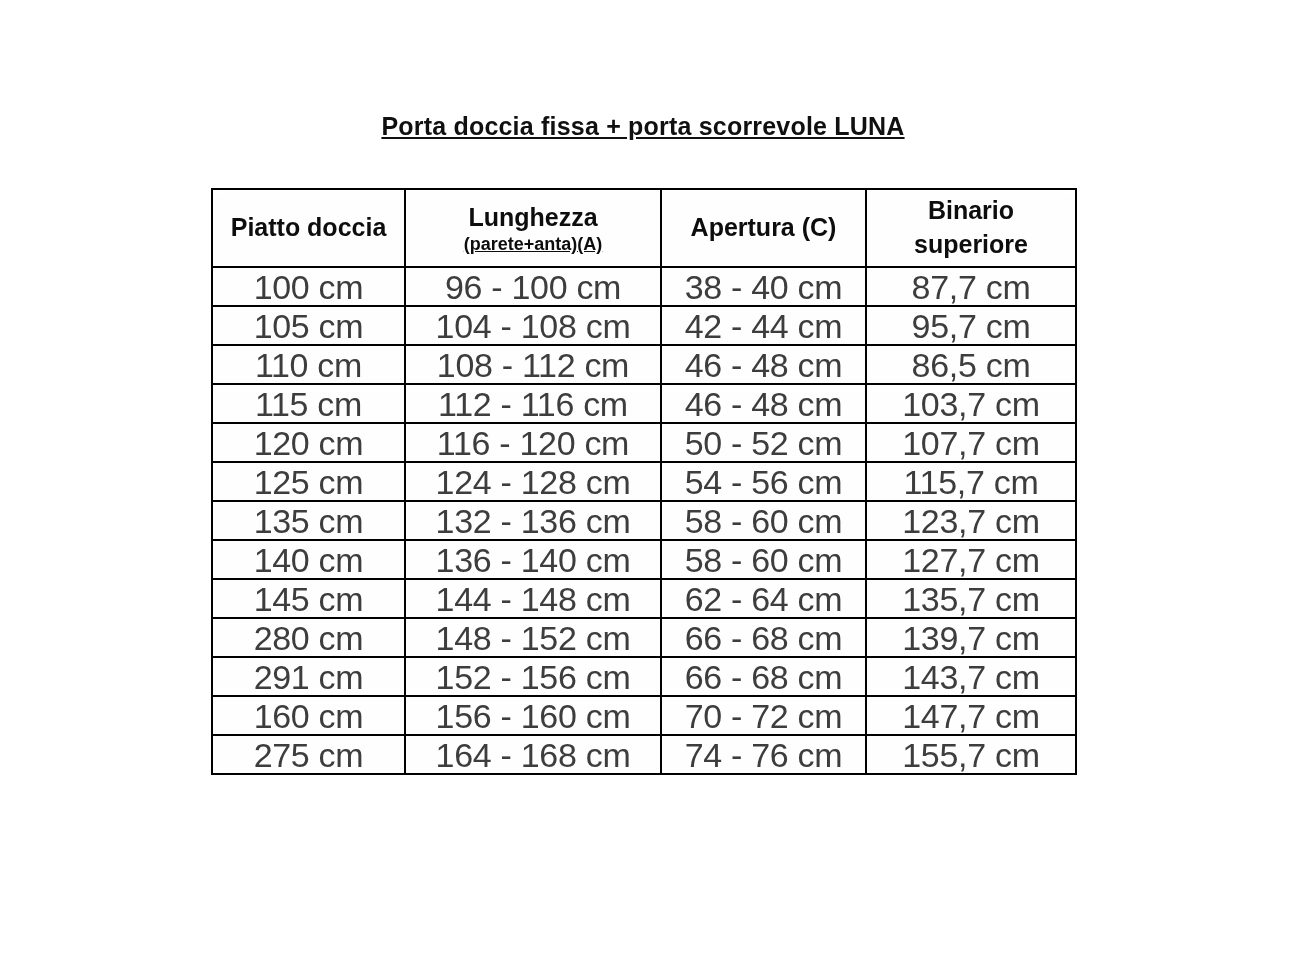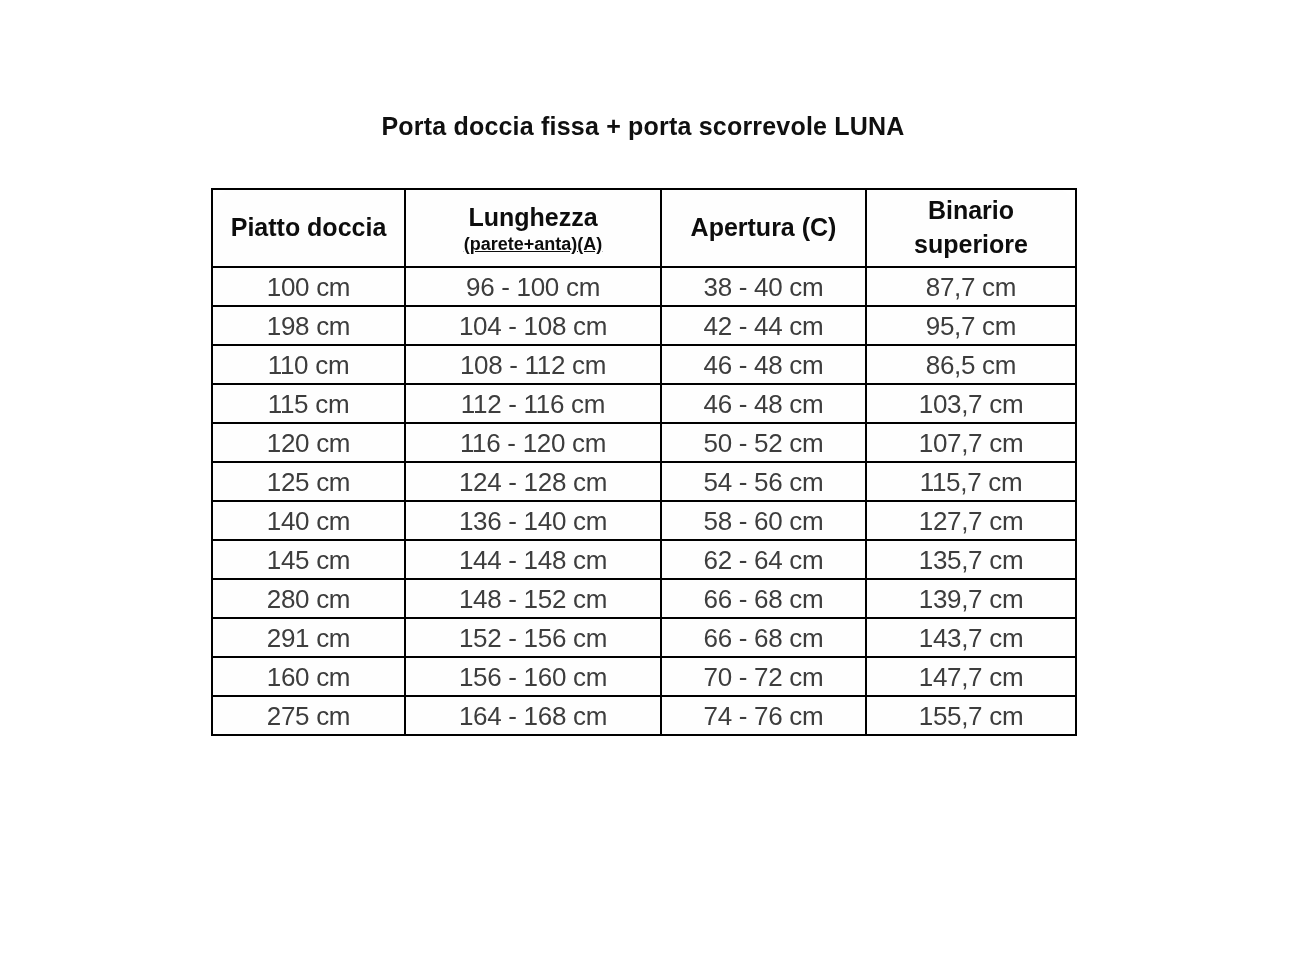--- a/index.html
+++ b/index.html
@@ -17,20 +17,21 @@
     width: 864px;
   }
   .title {
     margin-top: 112px;
     text-align: center;
     font-size: 25px;
     font-weight: bold;
     color: #101010;
     letter-spacing: 0.2px;
     white-space: nowrap;
+    text-decoration: underline;
   }
   table.spec-table {
     border-collapse: collapse;
     table-layout: fixed;
     width: 864px;
     margin-top: 47px;
     background: #fefefe;
     border-radius: 25px;
   }
   .spec-table th, .spec-table td {
@@ -53,21 +54,21 @@
   }
   .h-sub {
     display: block;
     font-size: 18px;
     font-weight: bold;
     line-height: 1.1;
     text-decoration: underline;
   }
   .spec-table td {
     height: 39px;
-    font-size: 26px;
+    font-size: 34px;
     color: #3d3d3d;
     letter-spacing: -0.3px;
     line-height: 1;
   }
 </style>
 </head>
 <body>
 
 <div class="content">
 
@@ -99,21 +100,21 @@
       </tr>
     </thead>
     <tbody id="table-body">
         <tr>
           <td>100 cm</td>
           <td>96 - 100 cm</td>
           <td>38 - 40 cm</td>
           <td>87,7 cm</td>
         </tr>
         <tr>
-          <td>198 cm</td>
+          <td>105 cm</td>
           <td>104 - 108 cm</td>
           <td>42 - 44 cm</td>
           <td>95,7 cm</td>
         </tr>
         <tr>
           <td>110 cm</td>
           <td>108 - 112 cm</td>
           <td>46 - 48 cm</td>
           <td>86,5 cm</td>
         </tr>
@@ -127,20 +128,26 @@
           <td>120 cm</td>
           <td>116 - 120 cm</td>
           <td>50 - 52 cm</td>
           <td>107,7 cm</td>
         </tr>
         <tr>
           <td>125 cm</td>
           <td>124 - 128 cm</td>
           <td>54 - 56 cm</td>
           <td>115,7 cm</td>
+        </tr>
+        <tr>
+          <td>135 cm</td>
+          <td>132 - 136 cm</td>
+          <td>58 - 60 cm</td>
+          <td>123,7 cm</td>
         </tr>
         <tr>
           <td>140 cm</td>
           <td>136 - 140 cm</td>
           <td>58 - 60 cm</td>
           <td>127,7 cm</td>
         </tr>
         <tr>
           <td>145 cm</td>
           <td>144 - 148 cm</td>

